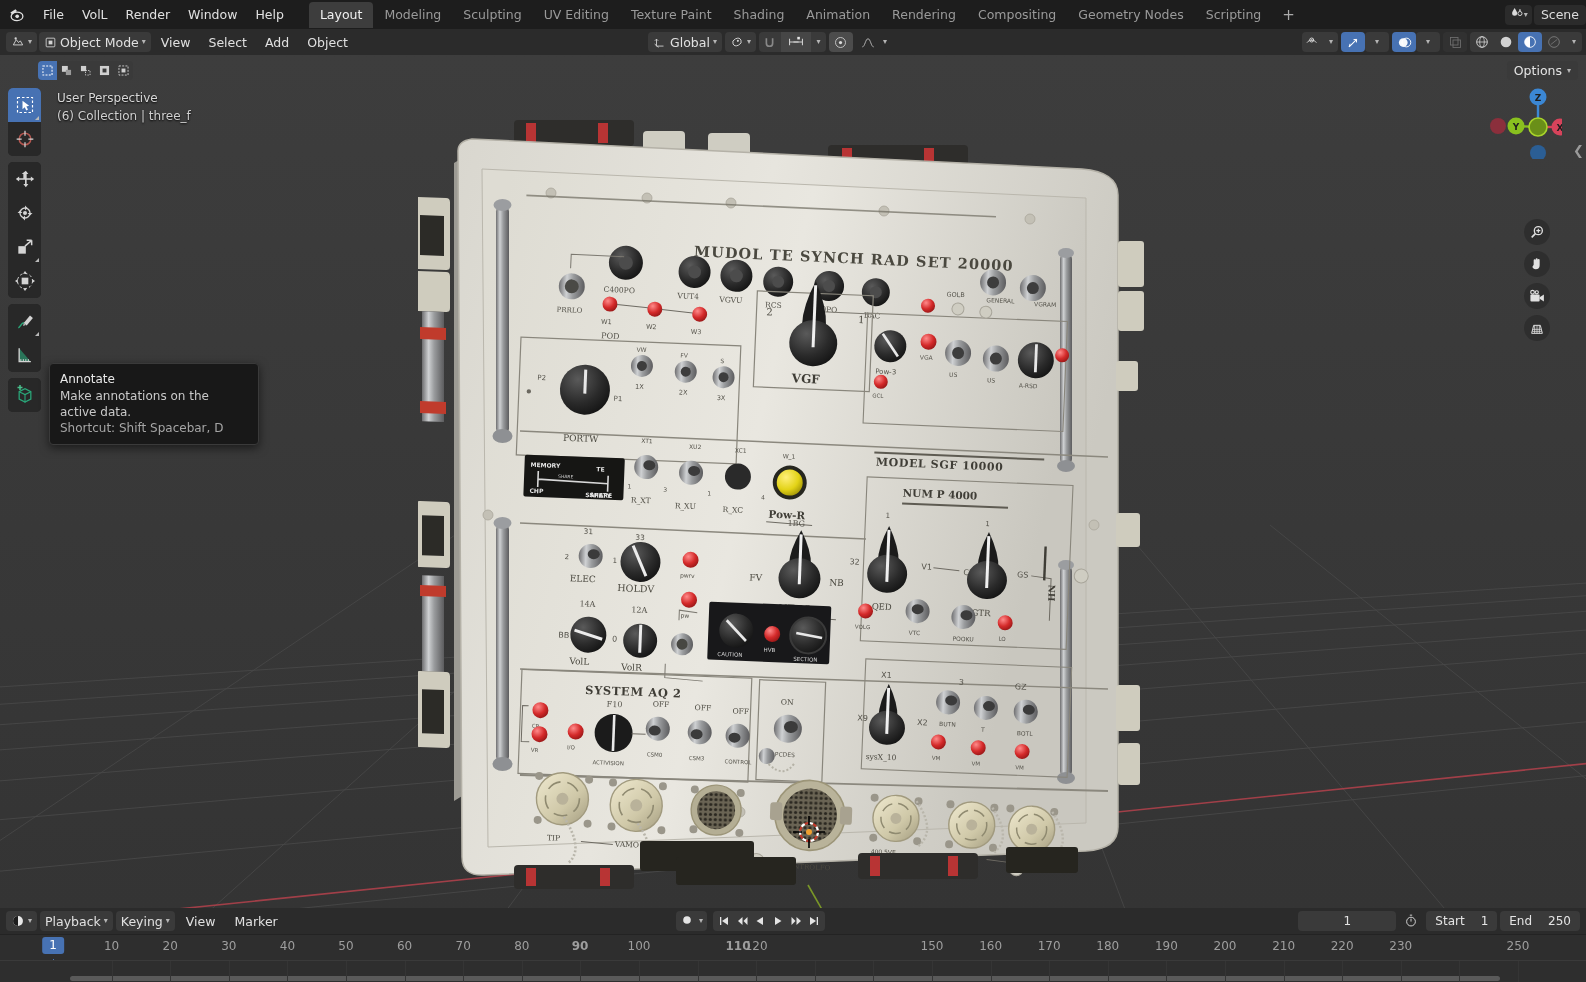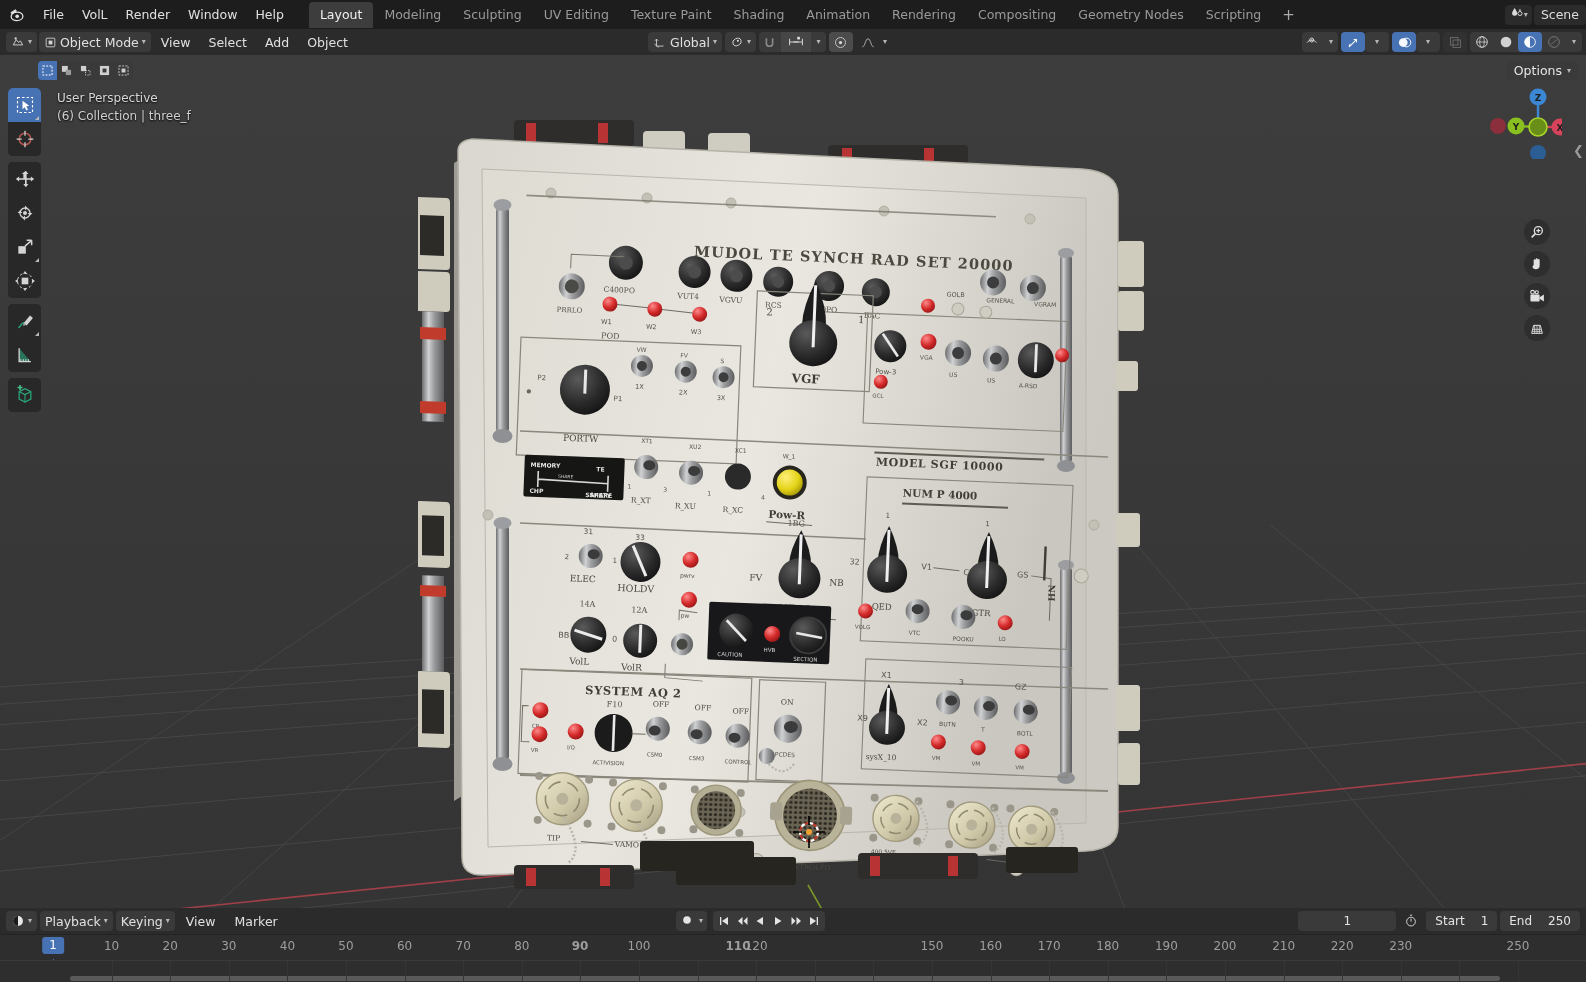--- a/index.html
+++ b/index.html
@@ -1013,20 +1013,25 @@
         <div class="tbtn">
           <svg width="20" height="20" viewBox="0 0 24 24">
             <path d="M5 8l7-3.5L19 8v9l-7 3.5L5 17z" fill="none" stroke="#2aa87a" stroke-width="1.5"></path>
             <path d="M5 8l7 3.5L19 8M12 11.5V21" stroke="#2aa87a" stroke-width="1.3" fill="none"></path>
             <path d="M3 3h6M6 0v6" stroke="#49c08c" stroke-width="1.8"></path>
           </svg>
         </div>
       </div>
     </div>
 
+    <div class="tooltip">
+      <div class="tt-title">Annotate</div>
+      <div class="tt-desc">Make annotations on the active data.</div>
+      <div class="tt-sc">Shortcut: Shift Spacebar, D</div>
+    </div>
 
     <div class="gizmo">
       <svg width="76" height="76" viewBox="0 0 76 76">
         <line x1="52" y1="44" x2="52" y2="18" stroke="#3b87d4" stroke-width="2.4"></line>
         <line x1="52" y1="44" x2="74" y2="44" stroke="#d7435b" stroke-width="2.4"></line>
         <line x1="52" y1="44" x2="30" y2="43" stroke="#89c01f" stroke-width="2.4"></line>
         <circle cx="12" cy="43" r="8" fill="#8b2f3c"></circle>
         <circle cx="30" cy="43" r="8.5" fill="#89c01f"></circle>
         <text x="30" y="47" font-size="9" fill="#1d1d1d" text-anchor="middle" font-family="DejaVu Sans, sans-serif" font-weight="bold">Y</text>
         <circle cx="52" cy="44" r="9" fill="#6a8f18" stroke="#a8d42a" stroke-width="1.6"></circle>

